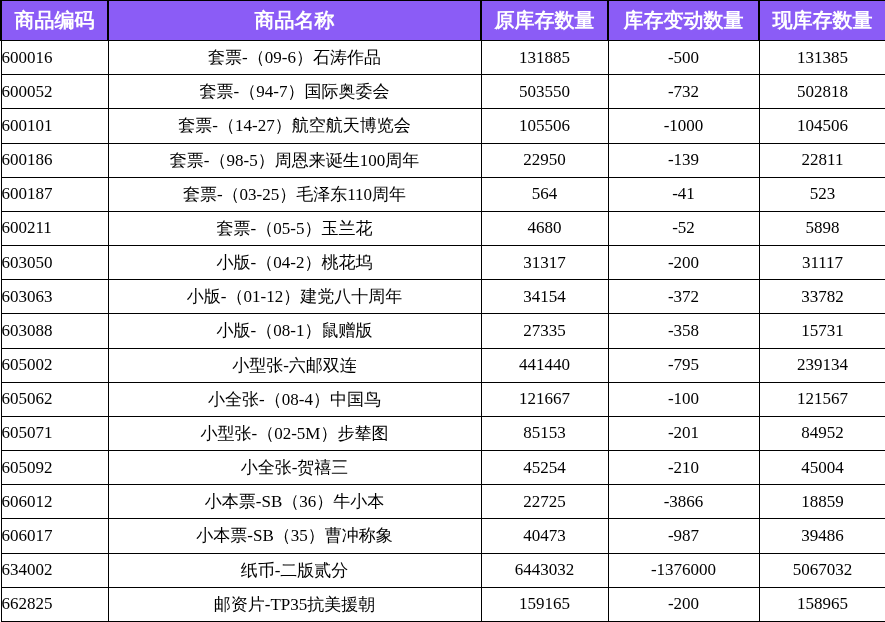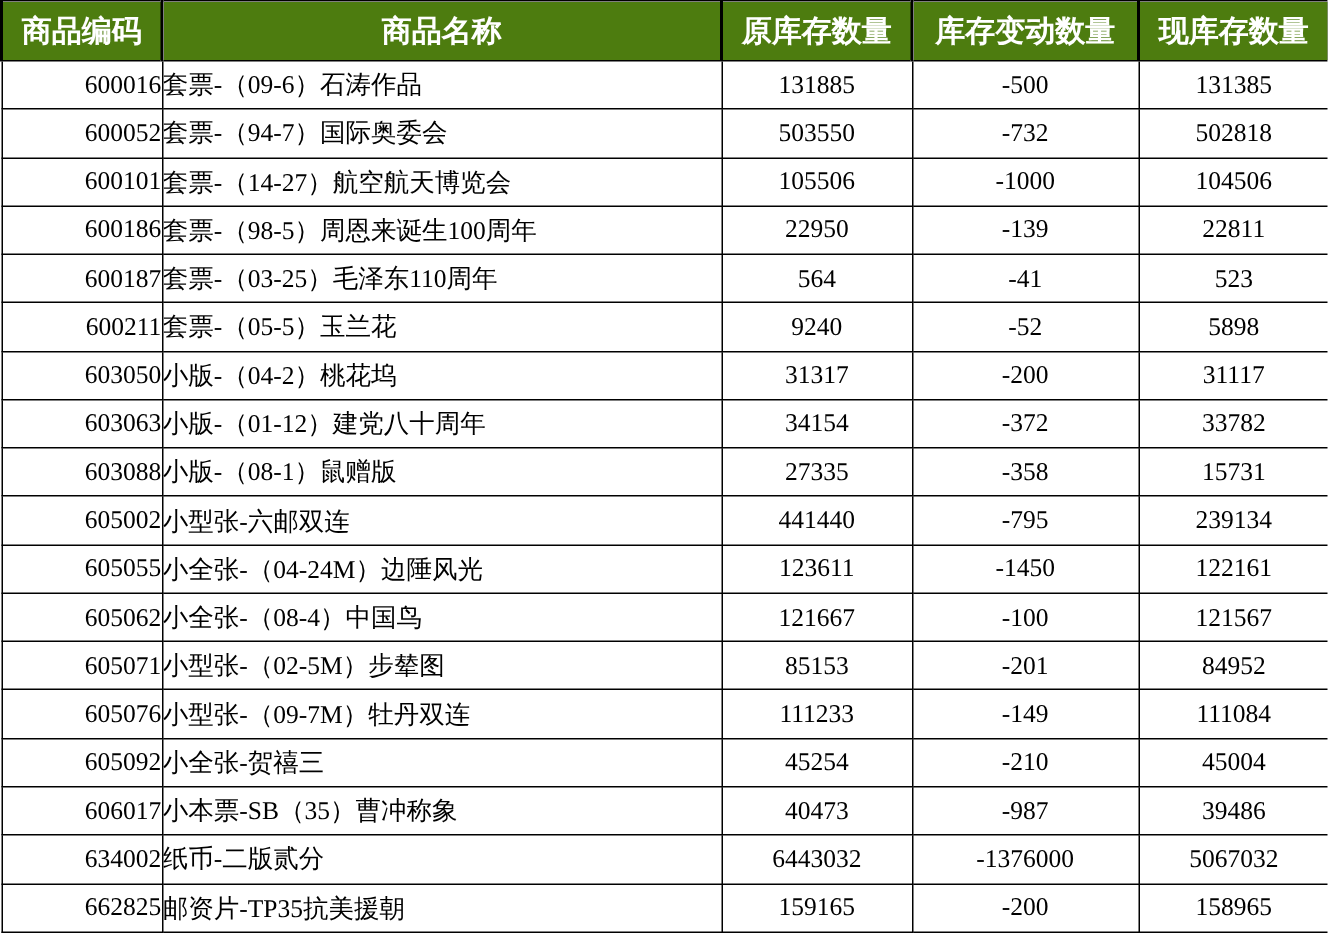--- a/index.html
+++ b/index.html
@@ -15,21 +15,21 @@
   table.inv {
     width: 885px;
     height: 622px;
     border-collapse: collapse;
     table-layout: fixed;
   }
   table.inv thead tr {
     height: 30px;
   }
   table.inv th {
-    background: #4d7c0f;
+    background: #8b5cf6;
     color: #ffffff;
     font-family: "Liberation Sans", "DejaVu Sans", sans-serif;
     font-weight: bold;
     font-size: 20px;
     text-align: center;
     vertical-align: middle;
     border: 1px solid #000000;
     border-left-width: 2px;
     border-right-width: 2px;
     padding: 6px;
@@ -39,22 +39,22 @@
   table.inv td {
     font-family: "Liberation Serif", "DejaVu Serif", serif;
     font-size: 17px;
     color: #000000;
     border: 1px solid #000000;
     vertical-align: middle;
     padding: 0;
     overflow: hidden;
     white-space: nowrap;
   }
-  td.col-code { text-align: right; }
-  td.col-name { text-align: left; padding-left: 6px; margin-left: 35px; }
+  td.col-code { text-align: left; }
+  td.col-name { text-align: center; padding-left: 6px; margin-left: 35px; }
   td.col-num  { text-align: center; }
 </style>
 </head>
 <body>
 
 <div class="sheet">
   <table class="inv">
     <colgroup>
       <col style="width:107px">
       <col style="width:373px">
@@ -103,21 +103,21 @@
         <tr>
           <td class="col-code">600187</td>
           <td class="col-name">套票-（03-25）毛泽东110周年</td>
           <td class="col-num">564</td>
           <td class="col-num">-41</td>
           <td class="col-num">523</td>
         </tr>
         <tr>
           <td class="col-code">600211</td>
           <td class="col-name">套票-（05-5）玉兰花</td>
-          <td class="col-num">9240</td>
+          <td class="col-num">4680</td>
           <td class="col-num">-52</td>
           <td class="col-num">5898</td>
         </tr>
         <tr>
           <td class="col-code">603050</td>
           <td class="col-name">小版-（04-2）桃花坞</td>
           <td class="col-num">31317</td>
           <td class="col-num">-200</td>
           <td class="col-num">31117</td>
         </tr>
@@ -136,53 +136,46 @@
           <td class="col-num">15731</td>
         </tr>
         <tr>
           <td class="col-code">605002</td>
           <td class="col-name">小型张-六邮双连</td>
           <td class="col-num">441440</td>
           <td class="col-num">-795</td>
           <td class="col-num">239134</td>
         </tr>
         <tr>
-          <td class="col-code">605055</td>
-          <td class="col-name">小全张-（04-24M）边陲风光</td>
-          <td class="col-num">123611</td>
-          <td class="col-num">-1450</td>
-          <td class="col-num">122161</td>
-        </tr>
-        <tr>
           <td class="col-code">605062</td>
           <td class="col-name">小全张-（08-4）中国鸟</td>
           <td class="col-num">121667</td>
           <td class="col-num">-100</td>
           <td class="col-num">121567</td>
         </tr>
         <tr>
           <td class="col-code">605071</td>
           <td class="col-name">小型张-（02-5M）步辇图</td>
           <td class="col-num">85153</td>
           <td class="col-num">-201</td>
           <td class="col-num">84952</td>
         </tr>
         <tr>
-          <td class="col-code">605076</td>
-          <td class="col-name">小型张-（09-7M）牡丹双连</td>
-          <td class="col-num">111233</td>
-          <td class="col-num">-149</td>
-          <td class="col-num">111084</td>
-        </tr>
-        <tr>
           <td class="col-code">605092</td>
           <td class="col-name">小全张-贺禧三</td>
           <td class="col-num">45254</td>
           <td class="col-num">-210</td>
           <td class="col-num">45004</td>
+        </tr>
+        <tr>
+          <td class="col-code">606012</td>
+          <td class="col-name">小本票-SB（36）牛小本</td>
+          <td class="col-num">22725</td>
+          <td class="col-num">-3866</td>
+          <td class="col-num">18859</td>
         </tr>
         <tr>
           <td class="col-code">606017</td>
           <td class="col-name">小本票-SB（35）曹冲称象</td>
           <td class="col-num">40473</td>
           <td class="col-num">-987</td>
           <td class="col-num">39486</td>
         </tr>
         <tr>
           <td class="col-code">634002</td>

